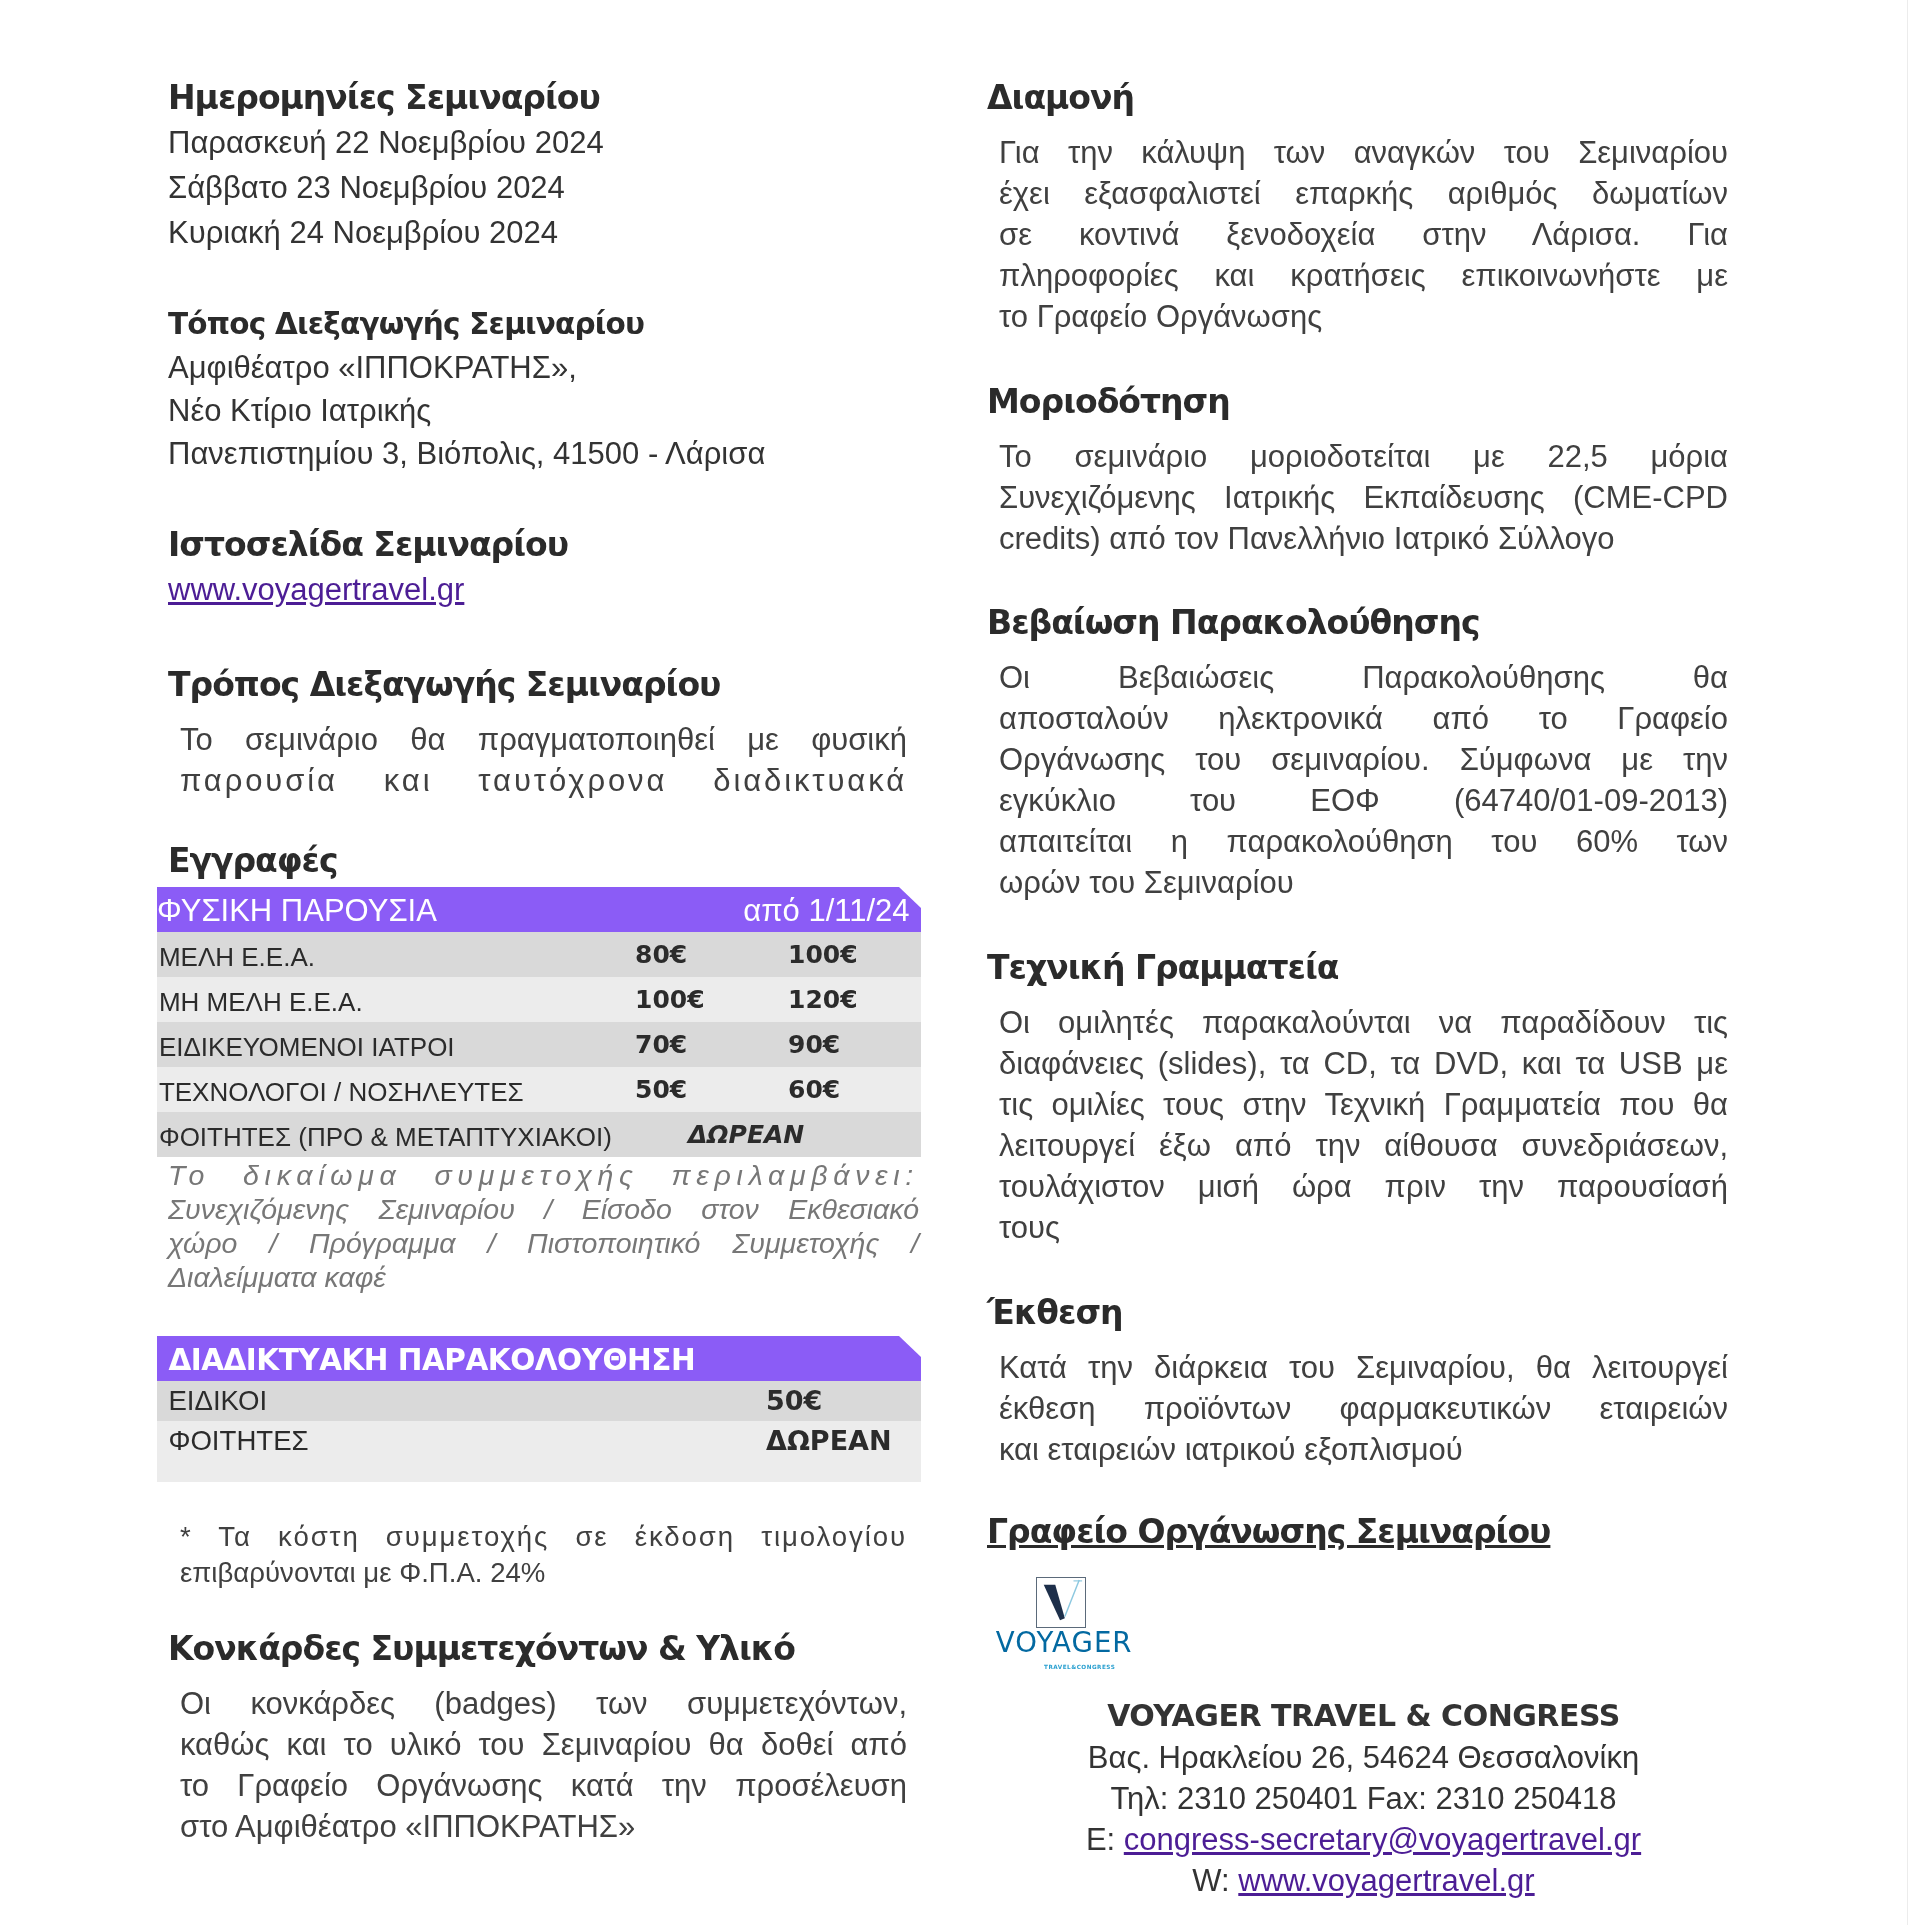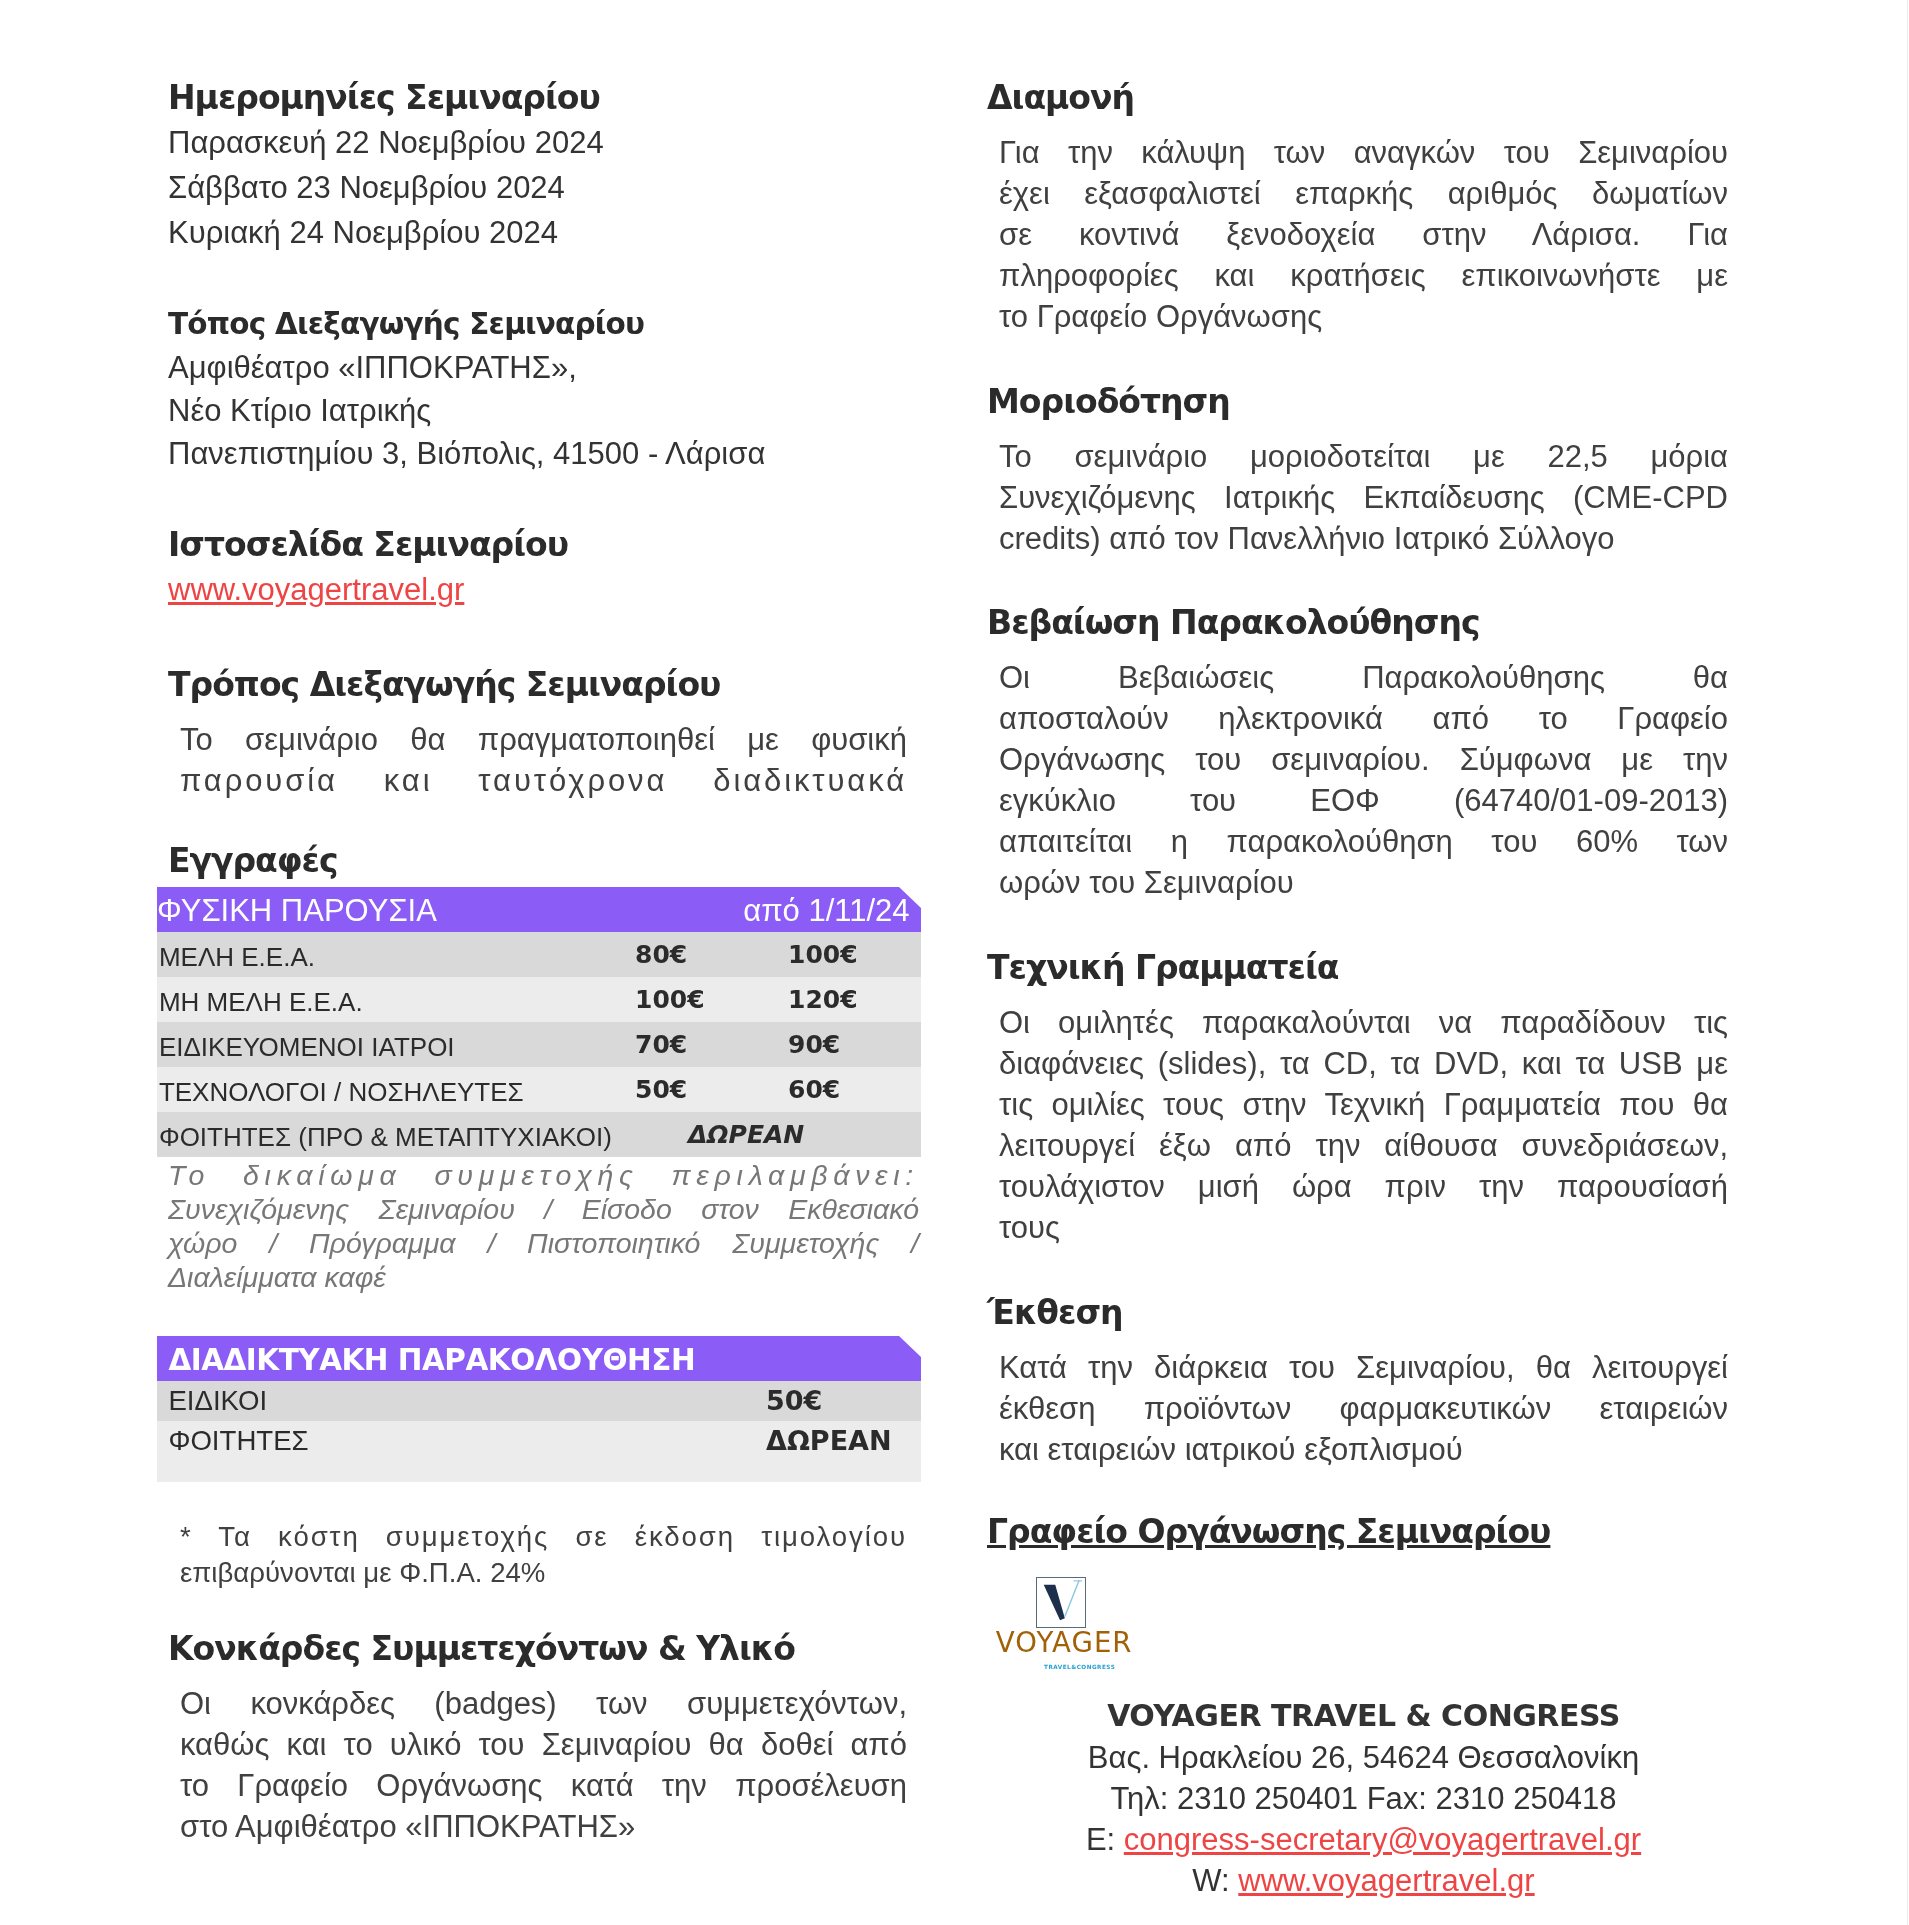--- a/index.html
+++ b/index.html
@@ -16,21 +16,21 @@
     .heading {
       font-family: "DejaVu Sans", sans-serif;
       font-weight: bold; font-size: 33px; letter-spacing: -1px;
       color: #2b2b2b; line-height: 44px; margin: 0; white-space: nowrap;
     }
     .heading.sm { font-size: 29.5px; letter-spacing: -0.8px; }
     .line { font-size: 31px; line-height: 45px; margin: 0; white-space: nowrap; color: #333; }
     .para { font-size: 31px; line-height: 41px; margin: 12px; color: #404040; text-align: justify; }
     .para .l { display: block; text-align: justify; text-align-last: justify; white-space: nowrap; }
     .para .l.last { text-align-last: left; }
-    a.link { color: #ef4444; text-decoration: underline; }
+    a.link { color: #4c1d95; text-decoration: underline; }
 
     
     .tbl { position: absolute; left: 157px; width: 764px; }
     .tbl-head {
       position: relative; height: 45px; background: #8b5cf6; color: #fff;
       clip-path: polygon(0 0, 742px 0, 764px 21px, 764px 100%, 0 100%);
       font-size: 31px; line-height: 48px; white-space: nowrap;
     }
     .tbl-head .t { position: absolute; left: 0; }
     .tbl-head .d { position: absolute; right: 11.4px; }
@@ -52,21 +52,21 @@
       position: absolute; left: 168px; width: 751px; font-style: italic; color: #777;
       font-size: 28.5px; line-height: 34px;
     }
     .note .l { display: block; text-align: justify; text-align-last: justify; white-space: nowrap; }
     .note .l.first { letter-spacing: 5.7px; }
     .note .l.last { text-align-last: left; }
 
     
     .logo { position: absolute; left: 992px; top: 1574px; width: 133px; height: 95px; }
     .logo .box { position: absolute; left: 44px; top: 2.9px; width: 48px; height: 49px; border: 1.4px solid #5b6a7a; }
-    .logo .word { position: absolute; left: 3.8px; top: 52px; font-size: 27.6px; letter-spacing: 1px; color: #a16207; font-family: "DejaVu Sans", sans-serif; font-weight: normal; }
+    .logo .word { position: absolute; left: 3.8px; top: 52px; font-size: 27.6px; letter-spacing: 1px; color: #0369a1; font-family: "DejaVu Sans", sans-serif; font-weight: normal; }
     .logo .sub { position: absolute; left: 52px; top: 90px; font-size: 5.7px; font-weight: bold; color: #2aa0d0; letter-spacing: 0.5px; font-family: "DejaVu Sans", sans-serif; }
   </style>
 </head>
 <body>
 
 <div class="rule-right"></div>
 
 <section class="col left" style="top:76px;">
   <h2 class="heading">Ημερομηνίες Σεμιναρίου</h2>
   <p class="line">Παρασκευή 22 Νοεμβρίου 2024</p>

